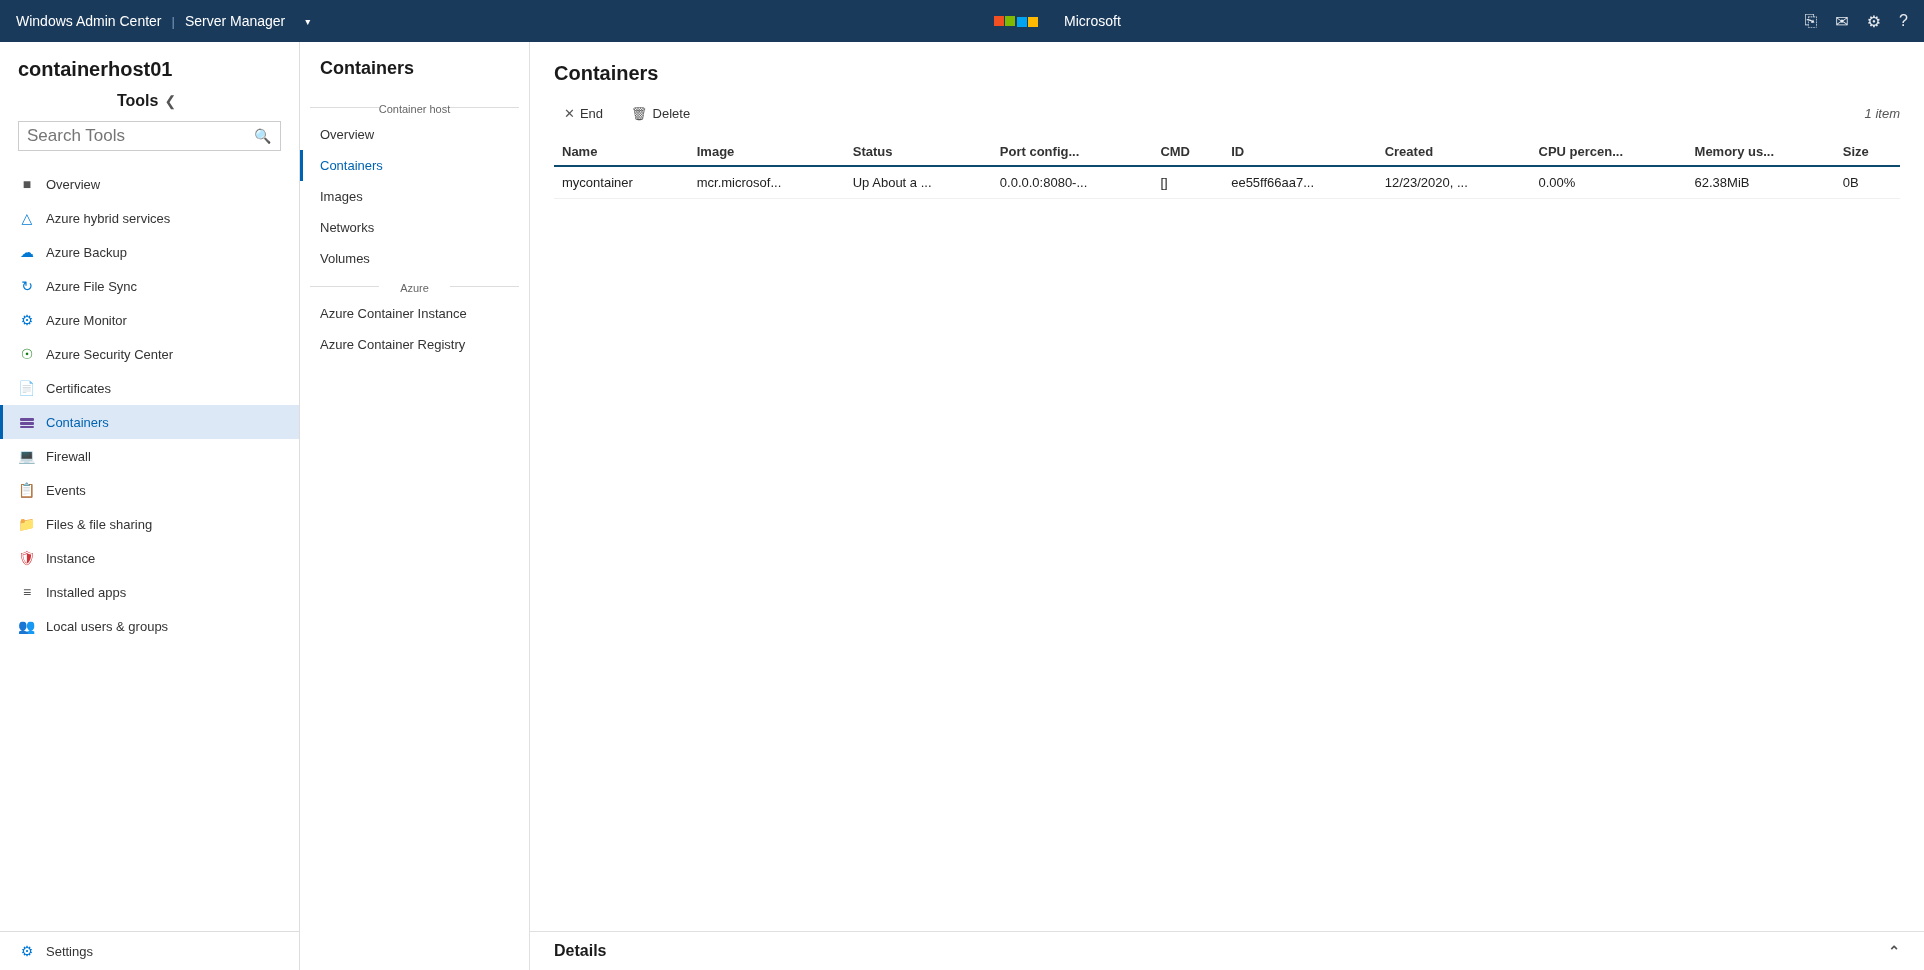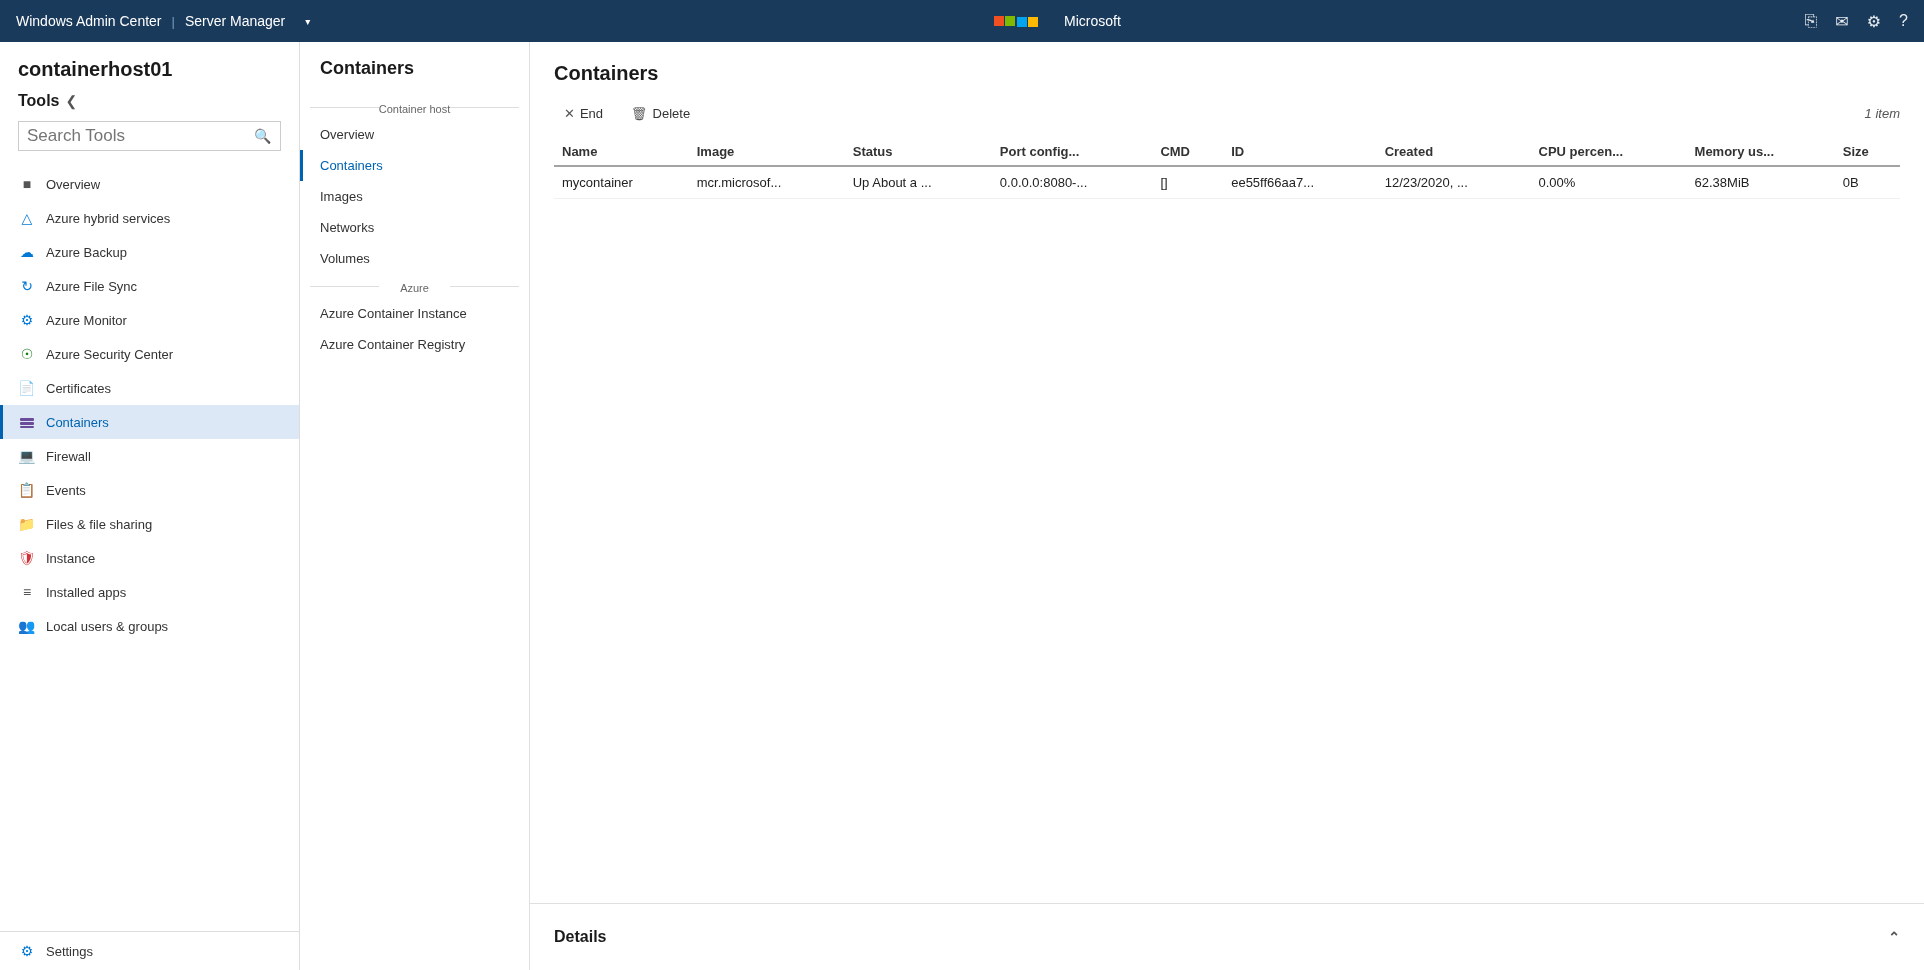--- a/index.html
+++ b/index.html
@@ -83,21 +83,21 @@
       font-weight: 600;
       color: #1a1a1a;
       margin-bottom: 10px;
     }
     .sidebar-tools-label {
       font-size: 16px;
       font-weight: 600;
       color: #1a1a1a;
       display: flex;
       align-items: center;
-      justify-content: flex-start;
+      justify-content: center;
     }
     .collapse-btn {
       background: none;
       border: none;
       cursor: pointer;
       color: #555;
       font-size: 14px;
       padding: 2px 6px;
     }
     .search-box {
@@ -269,37 +269,37 @@
     .data-table {
       width: 100%;
       border-collapse: collapse;
       font-size: 13px;
     }
     .data-table th {
       text-align: left;
       padding: 6px 8px;
       color: #333;
       font-weight: 600;
-      border-bottom: 2px solid #a3a3a3;
+      border-bottom: 2px solid #0c4a6e;
       white-space: nowrap;
     }
     .data-table td {
       padding: 8px 8px;
       border-bottom: 1px solid #f0f0f0;
       color: #222;
       white-space: nowrap;
       overflow: hidden;
       text-overflow: ellipsis;
       max-width: 160px;
     }
 
     
     .details-panel {
       border-top: 1px solid #e0e0e0;
-      padding: 24px 24px;
+      padding: 10px 24px;
       background: white;
     }
     .details-header {
       display: flex;
       align-items: center;
       justify-content: space-between;
       font-size: 16px;
       font-weight: 600;
       color: #1a1a1a;
     }

